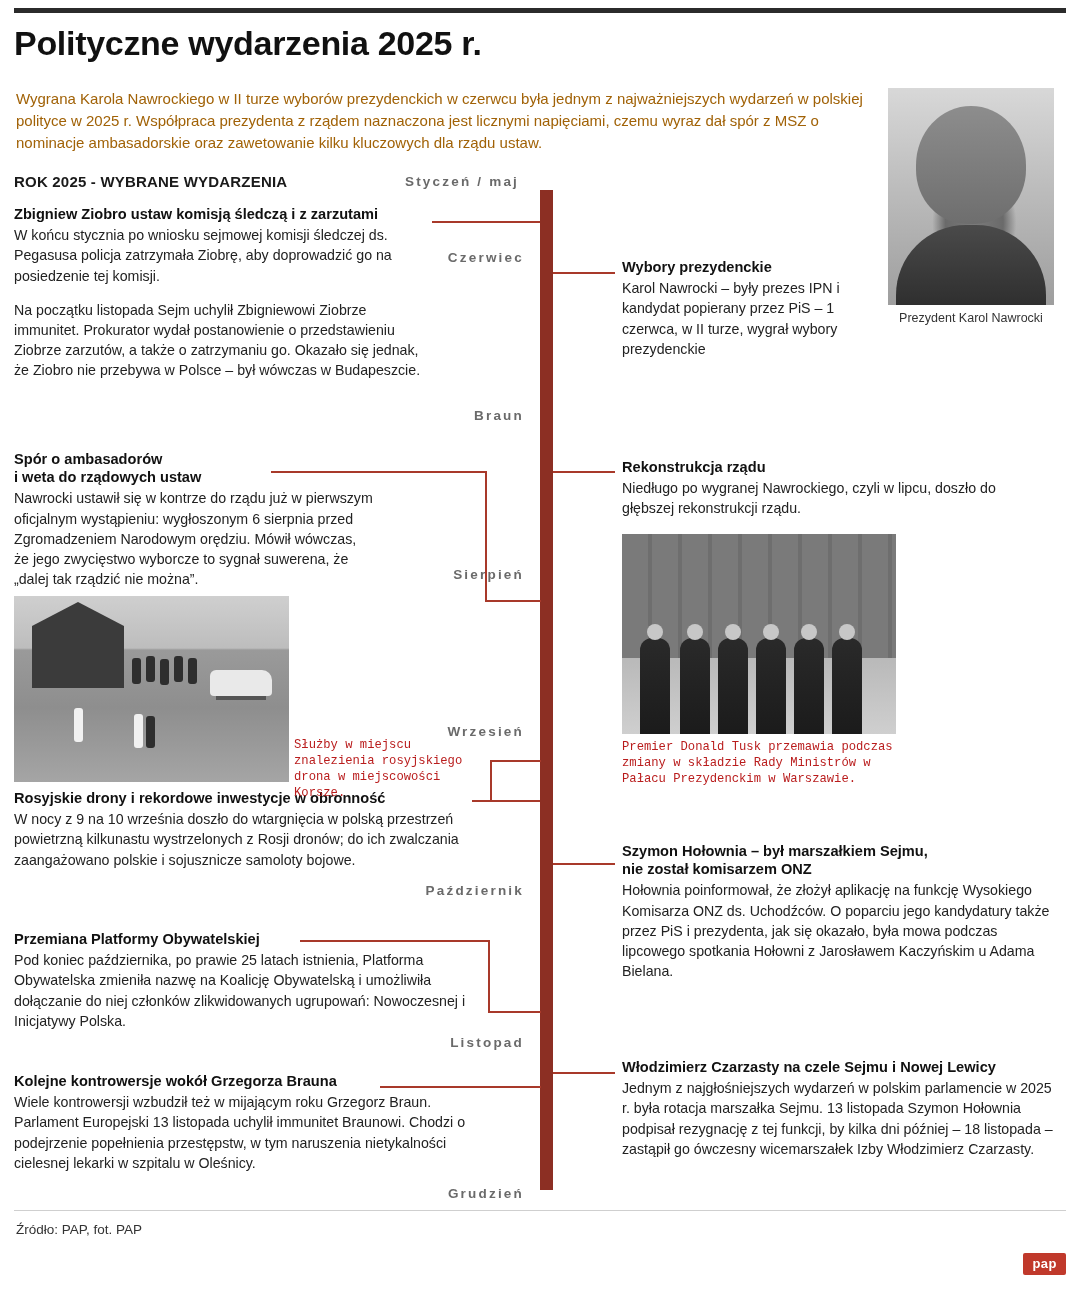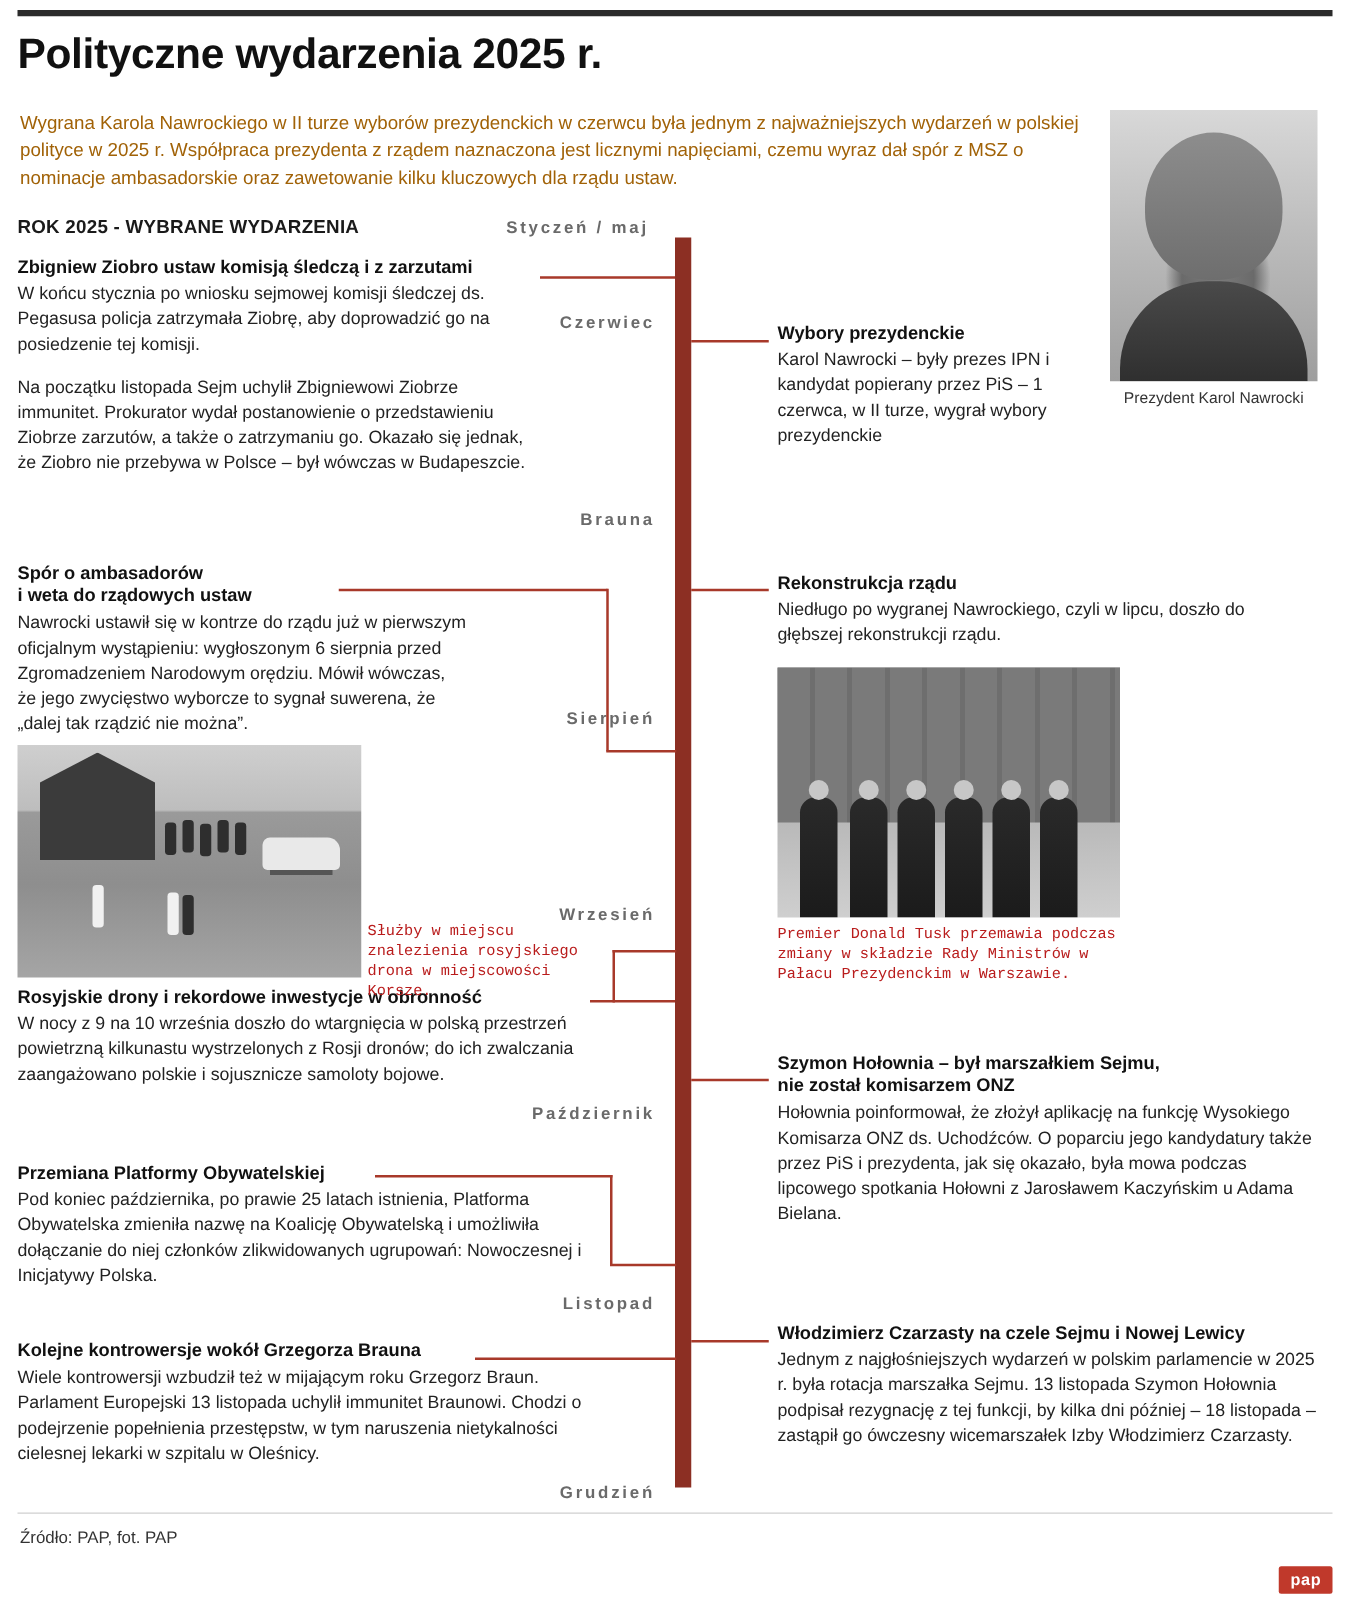--- a/index.html
+++ b/index.html
@@ -148,21 +148,21 @@
   <div class="portrait"></div>
   <div class="portrait-caption">Prezydent Karol Nawrocki</div>
 </div>
 
 <div class="section-label">ROK 2025 - WYBRANE WYDARZENIA</div>
 
 <div class="tl-line"></div>
 
 <div class="month left" style="left:400px; top:174px; width:124px;text-align:center;">Styczeń / maj</div>
 <div class="month left" style="left:400px; top:250px; width:124px;">Czerwiec</div>
-<div class="month left" style="left:400px; top:408px; width:124px;">Brauna</div>
+<div class="month left" style="left:400px; top:408px; width:124px;">Braun</div>
 <div class="month left" style="left:400px; top:567px; width:124px;">Sierpień</div>
 <div class="month left" style="left:400px; top:724px; width:124px;">Wrzesień</div>
 <div class="month left" style="left:390px; top:883px; width:134px;">Październik</div>
 <div class="month left" style="left:400px; top:1035px; width:124px;">Listopad</div>
 <div class="month left" style="left:400px; top:1186px; width:124px;">Grudzień</div>
 
 <div class="conn" style="left:432px; top:221px; width:108px;"></div>
 <div class="conn" style="left:553px; top:272px; width:62px;"></div>
 
 <div class="conn" style="left:271px; top:471px; width:215px;"></div>

